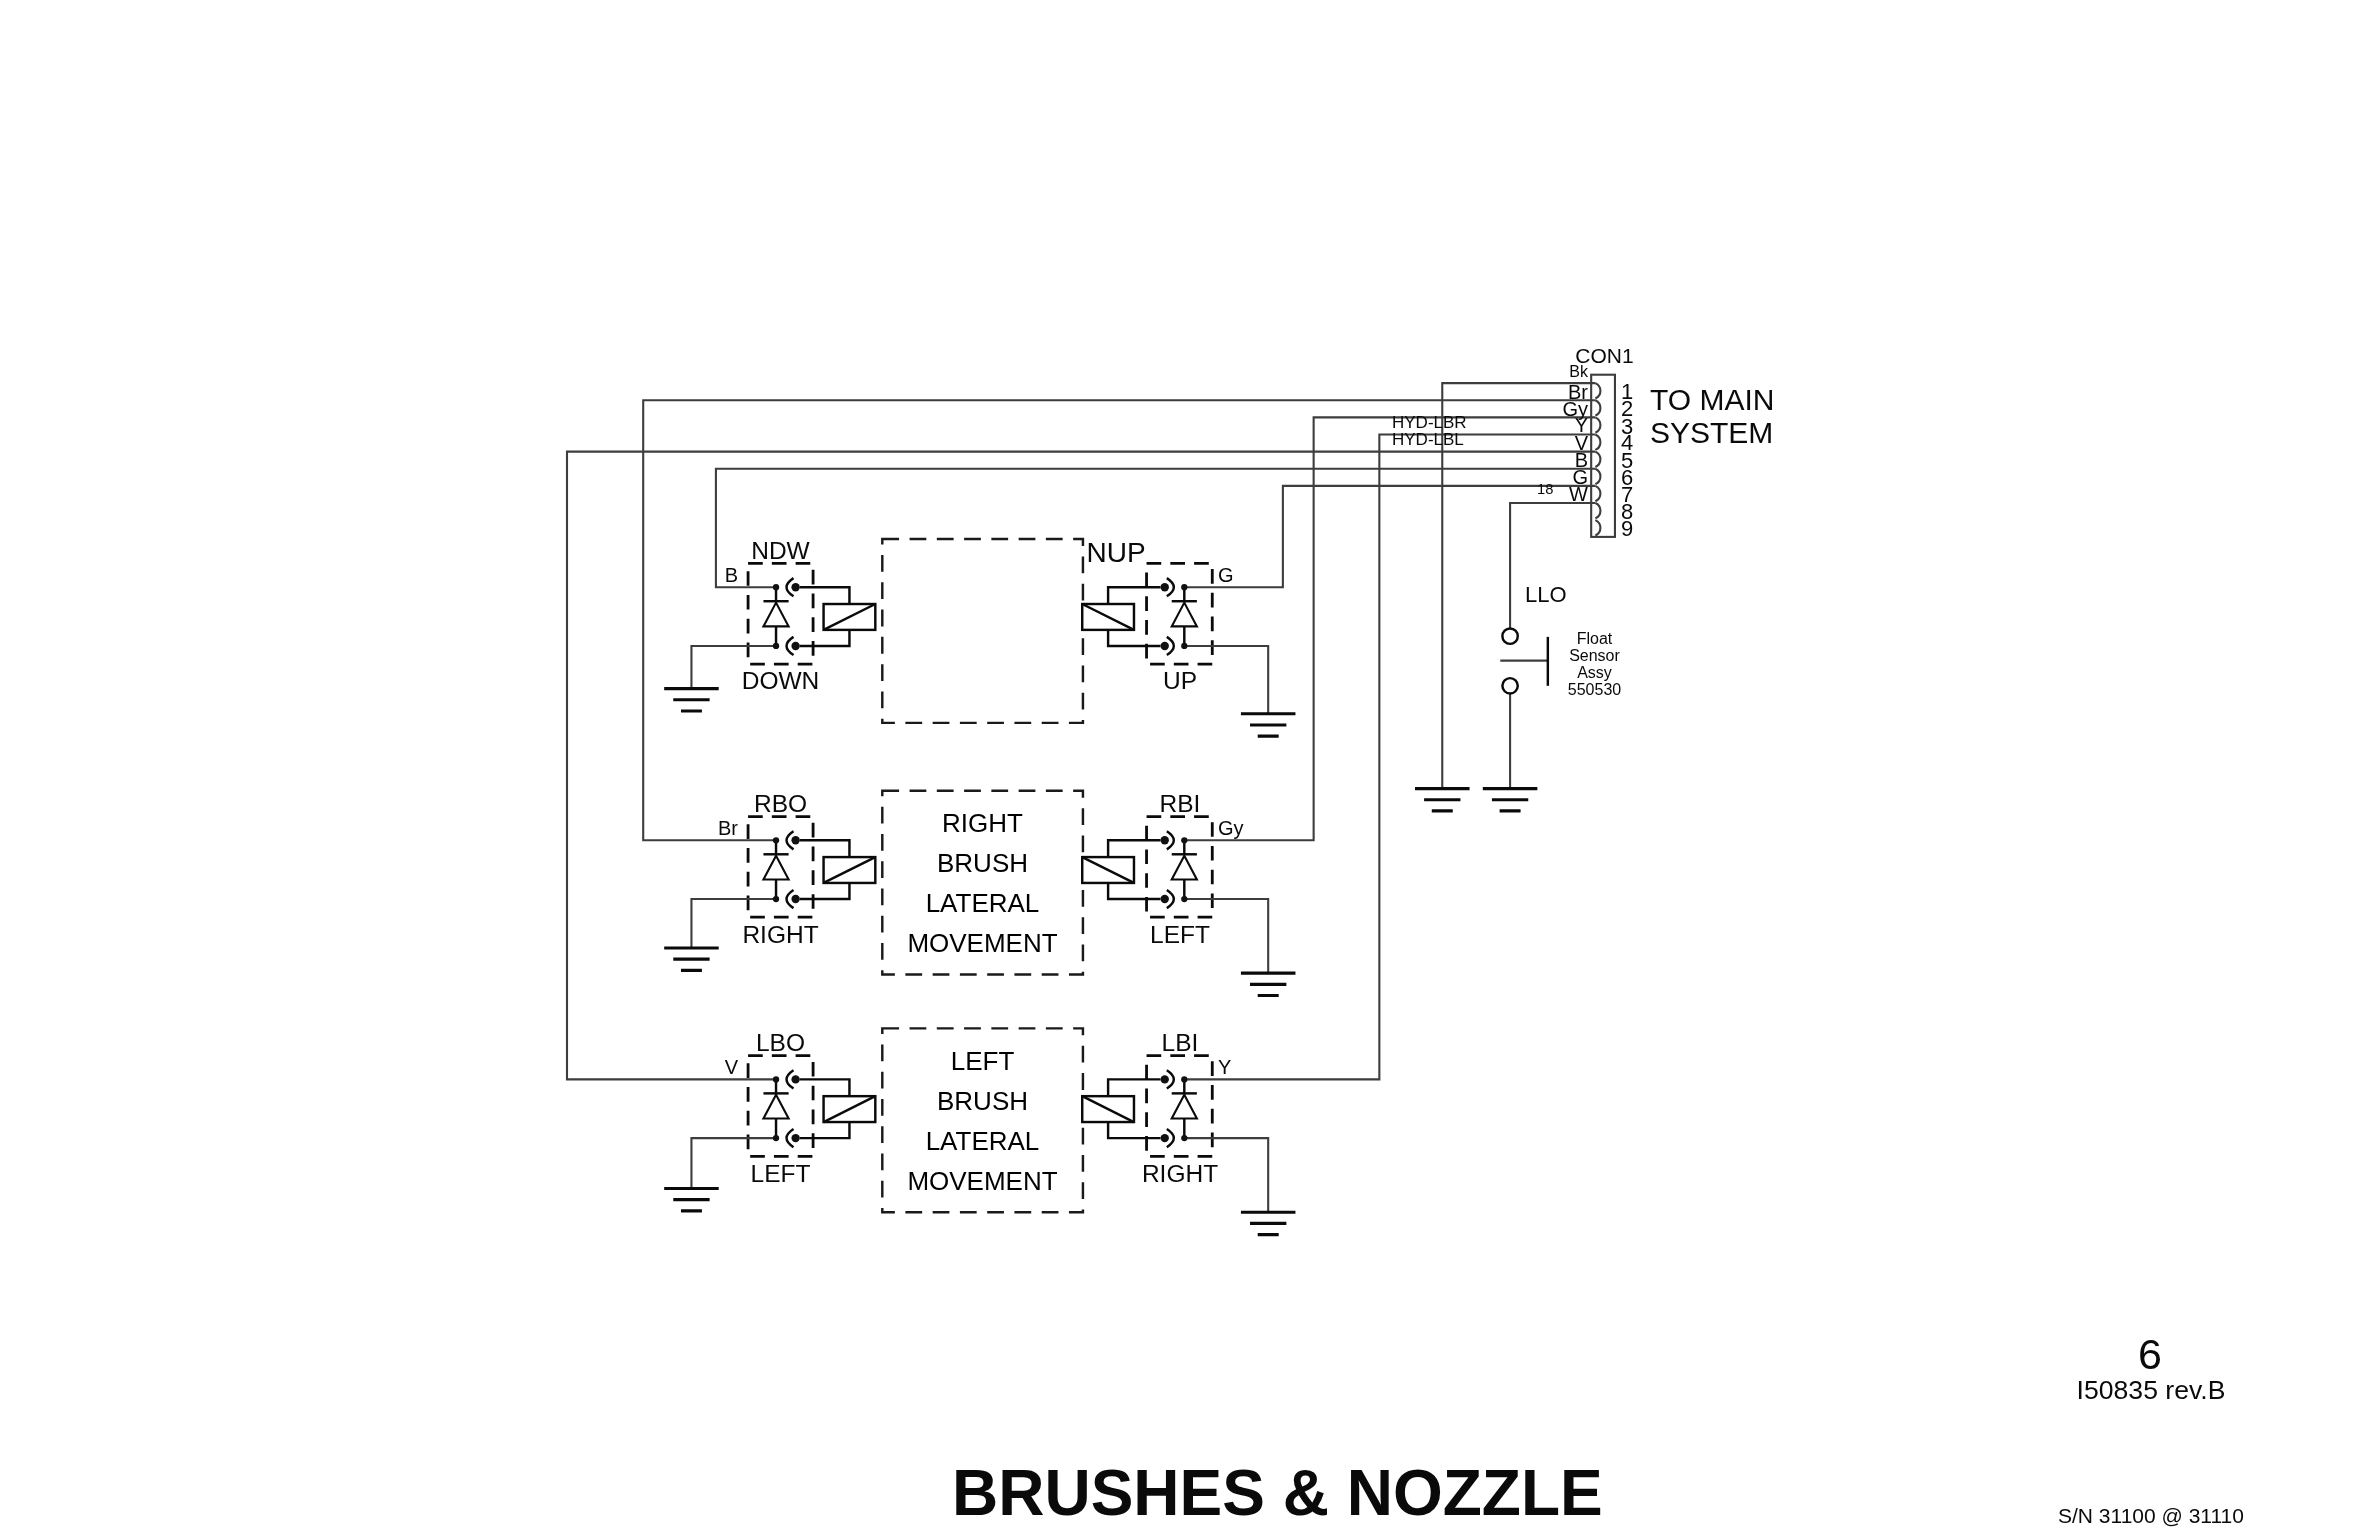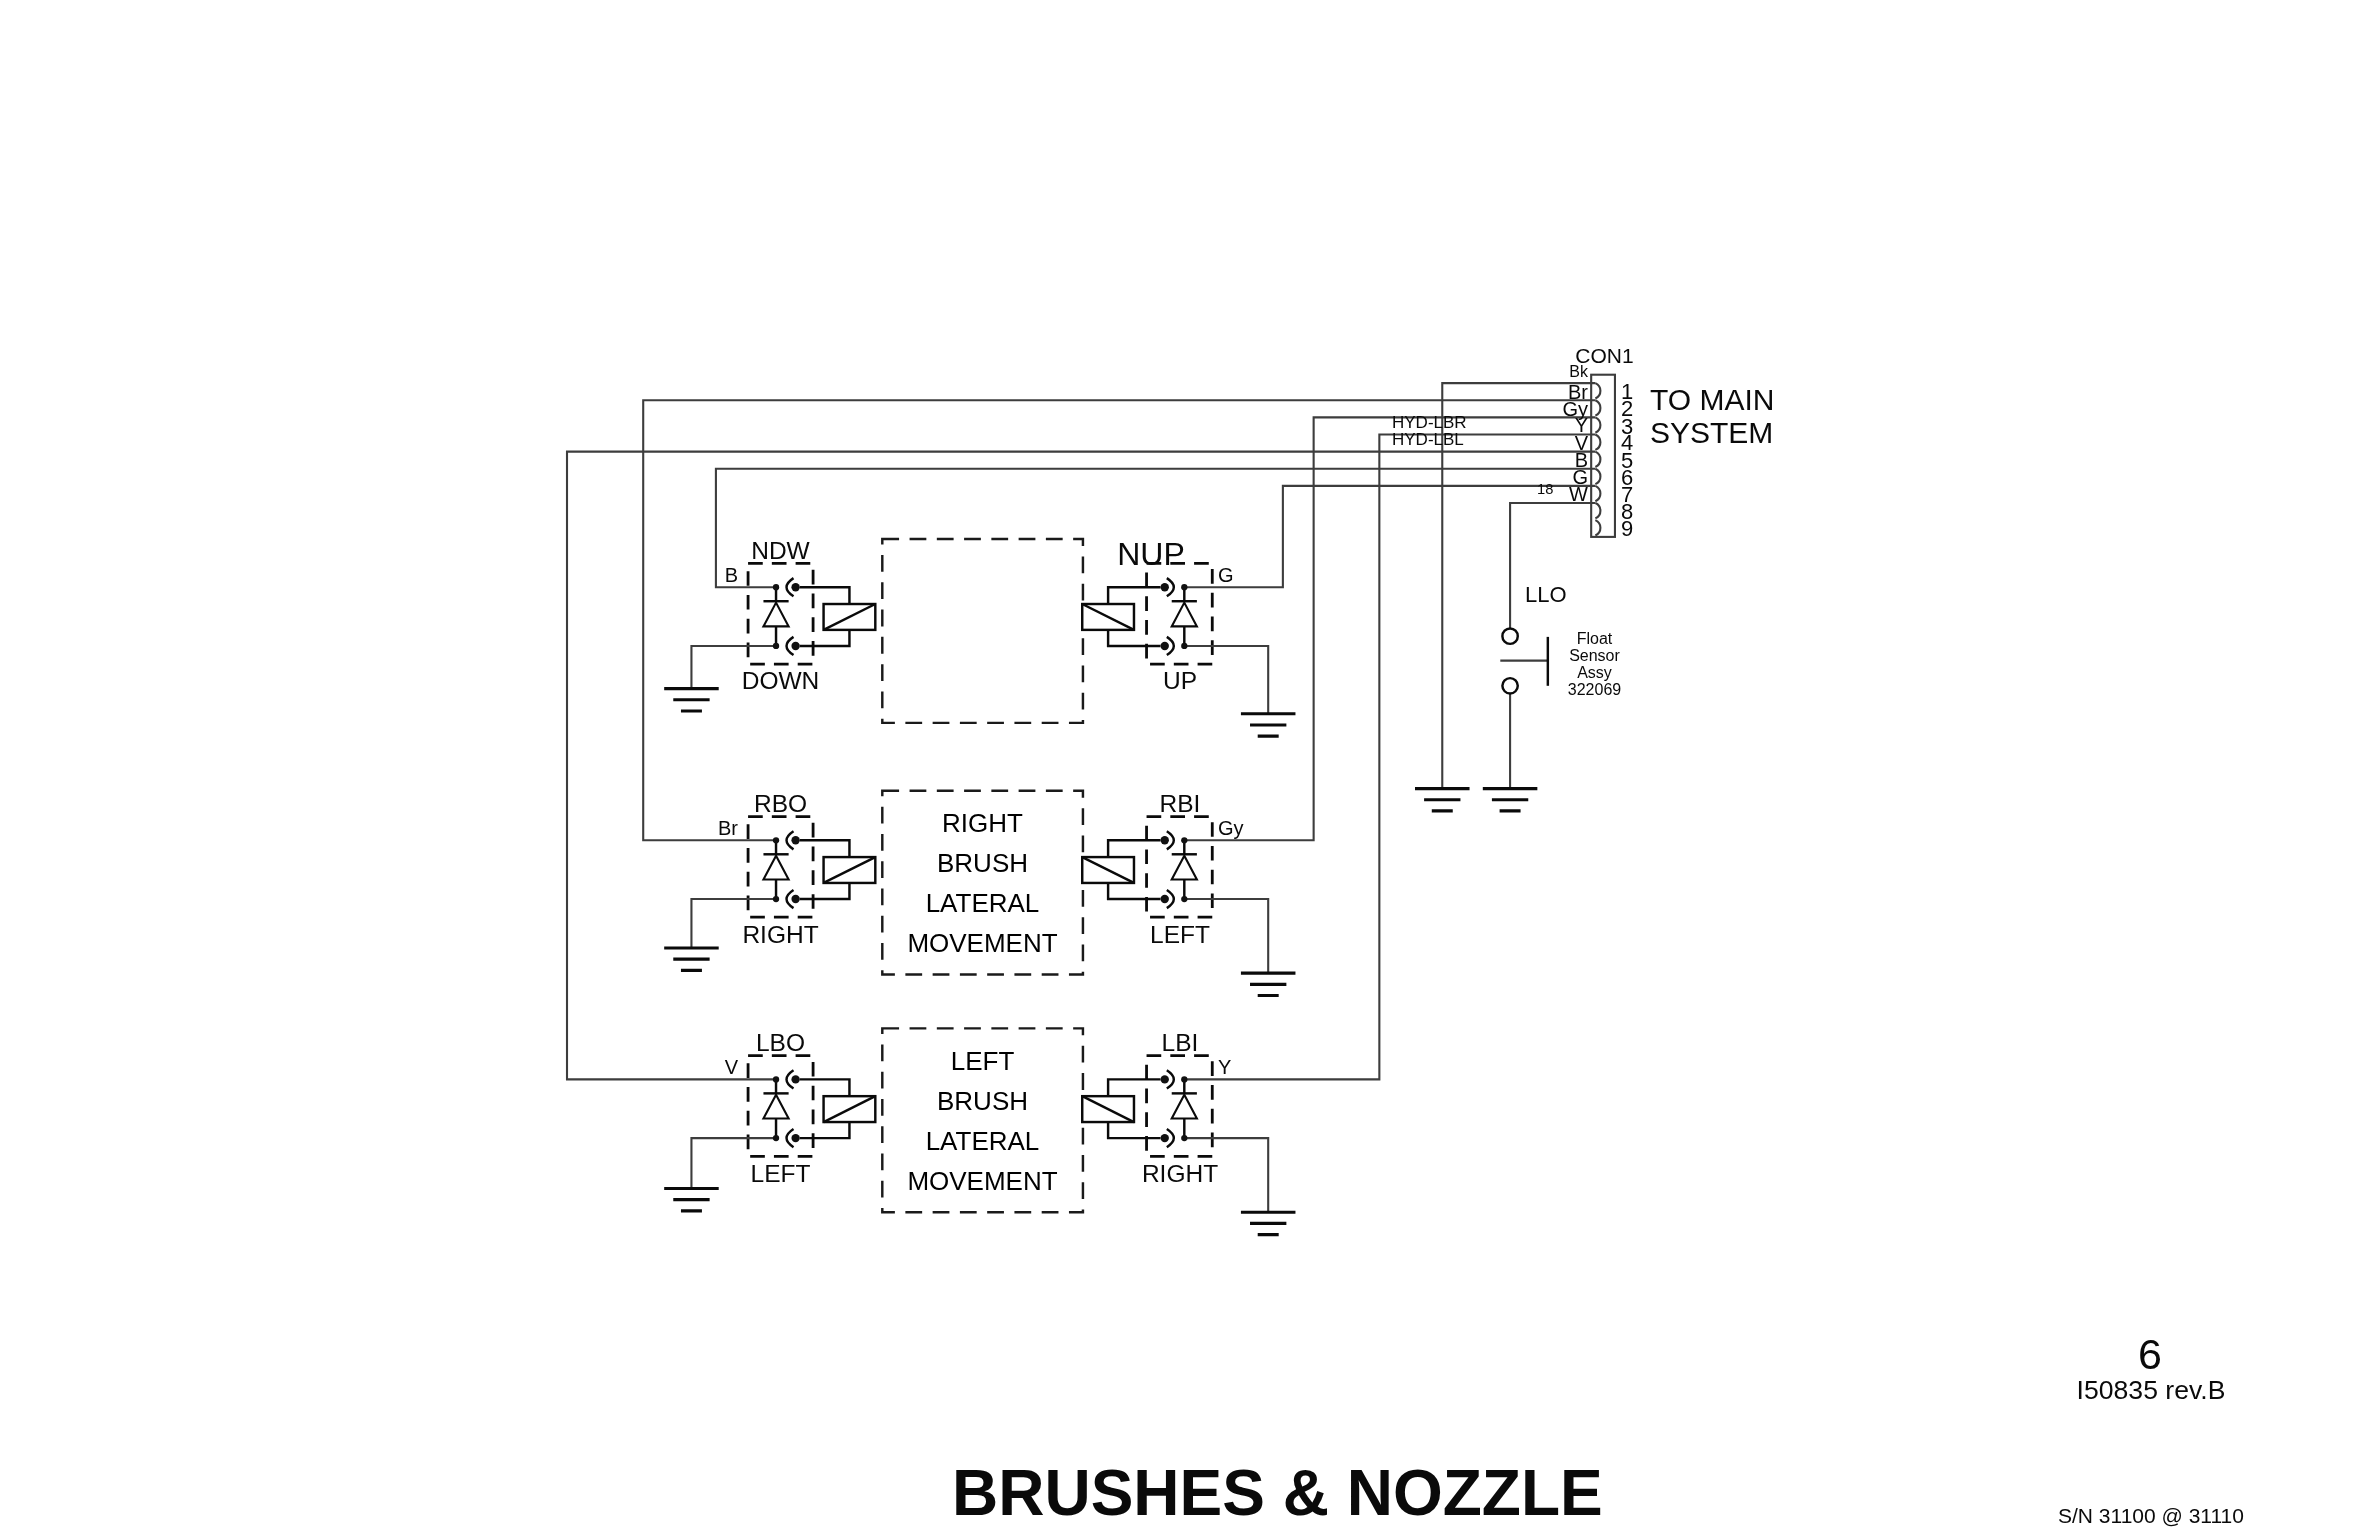--- a/index.html
+++ b/index.html
@@ -211,25 +211,25 @@
 
 <div class="lbl" style="left:1392px;top:414px;font-size:17px;">HYD-LBR</div>
 <div class="lbl" style="left:1392px;top:431px;font-size:17px;">HYD-LBL</div>
 <div class="lbl" style="left:1537px;top:482px;font-size:14.7px;">18</div>
 
 <div class="lbl" style="left:1517px;top:583px;font-size:22px;margin-left:8px;">LLO</div>
 <div class="lbl c" style="left:1542px;top:630px;width:105px;font-size:16px;line-height:17px;">
   <div>Float</div>
   <div>Sensor</div>
   <div>Assy</div>
-  <div>322069</div>
+  <div>550530</div>
 </div>
 
 <div class="lbl c" style="left:741px;top:538px;width:79px;font-size:24.5px;">NDW</div>
-<div class="lbl c" style="left:1111px;top:538px;width:80px;font-size:32px;">NUP</div>
+<div class="lbl c" style="left:1076px;top:538px;width:80px;font-size:28px;">NUP</div>
 <div class="lbl c" style="left:741px;top:791px;width:79px;font-size:24.5px;">RBO</div>
 <div class="lbl c" style="left:1140px;top:791px;width:80px;font-size:24.5px;">RBI</div>
 <div class="lbl c" style="left:741px;top:1030px;width:79px;font-size:24.5px;">LBO</div>
 <div class="lbl c" style="left:1140px;top:1030px;width:80px;font-size:24.5px;">LBI</div>
 
 <div class="lbl c" style="left:734px;top:668px;width:93px;font-size:24.5px;">DOWN</div>
 <div class="lbl c" style="left:1140px;top:668px;width:80px;font-size:24.5px;">UP</div>
 <div class="lbl c" style="left:734px;top:922px;width:93px;font-size:24.5px;">RIGHT</div>
 <div class="lbl c" style="left:1140px;top:922px;width:80px;font-size:24.5px;">LEFT</div>
 <div class="lbl c" style="left:734px;top:1161px;width:93px;font-size:24.5px;">LEFT</div>

